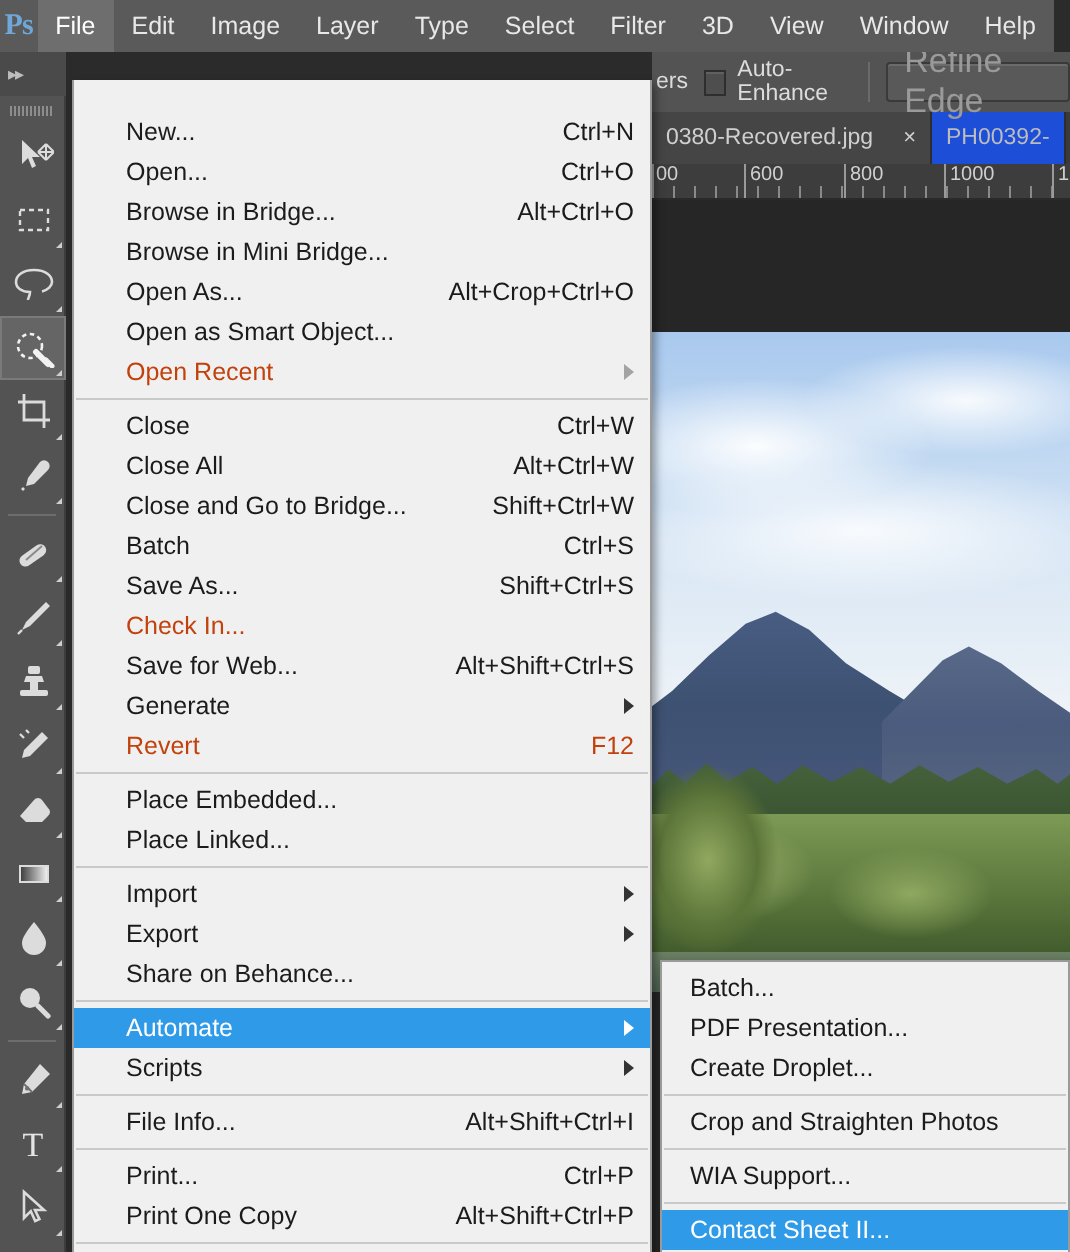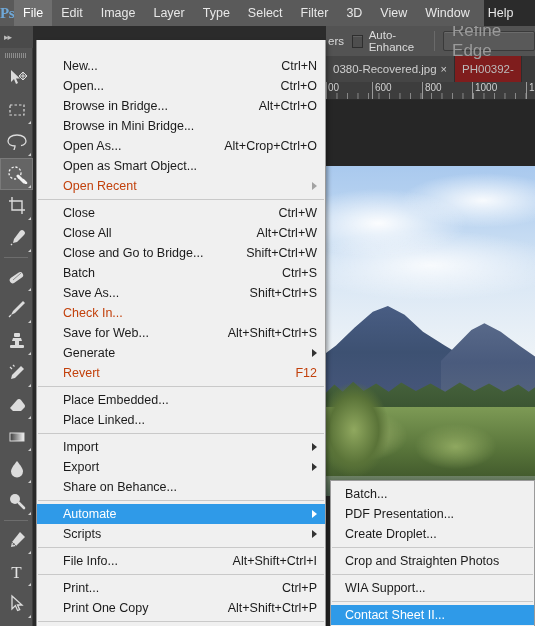--- a/index.html
+++ b/index.html
@@ -6,21 +6,21 @@
   html, body {
     width: 535px; height: 626px;
     overflow: hidden;
     font-family: "Liberation Sans", sans-serif;
     background: #2b2b2b;
   }
   #app { position: relative; width: 535px; height: 626px; }
 
   
   .menubar {
-    position: absolute; top: 0; left: 0; width: 484px; height: 26px;
+    position: absolute; top: 0; left: 0; width: 527px; height: 26px;
     background: #5a5a5a;
     display: flex; align-items: center;
     z-index: 30;
   }
   .ps-logo {
     width: 30px; height: 26px;
     display: flex; align-items: center; justify-content: center;
     color: #6fa8d8; font-weight: bold; font-size: 15px;
     letter-spacing: -0.5px;
     font-family: "Liberation Serif", serif;
@@ -96,28 +96,28 @@
   }
 
   .tabbar {
     position: absolute; top: 56px; left: 326px;
     width: 209px; height: 26px;
     background: #3a3a3a;
     display: flex; align-items: stretch;
     z-index: 4;
   }
   .doc-tab {
-    display: flex; align-items: center; gap: 4px;
+    display: flex; align-items: center; gap: 15px;
     padding: 0 7px;
     background: #454545;
     border-right: 1px solid #2d2d2d;
     color: #cfcfcf; font-size: 11.5px;
     white-space: nowrap;
   }
-  .doc-tab.inactive { background: #7f1d1d; color: #bcbcbc; }
+  .doc-tab.inactive { background: #1d4ed8; color: #bcbcbc; }
   .tab-close { color: #cfcfcf; font-size: 11px; }
 
   .ruler {
     position: absolute; top: 82px; left: 326px;
     width: 209px; height: 18px;
     background: #3d3d3d;
     border-bottom: 1px solid #2a2a2a;
     overflow: hidden;
     z-index: 4;
   }

